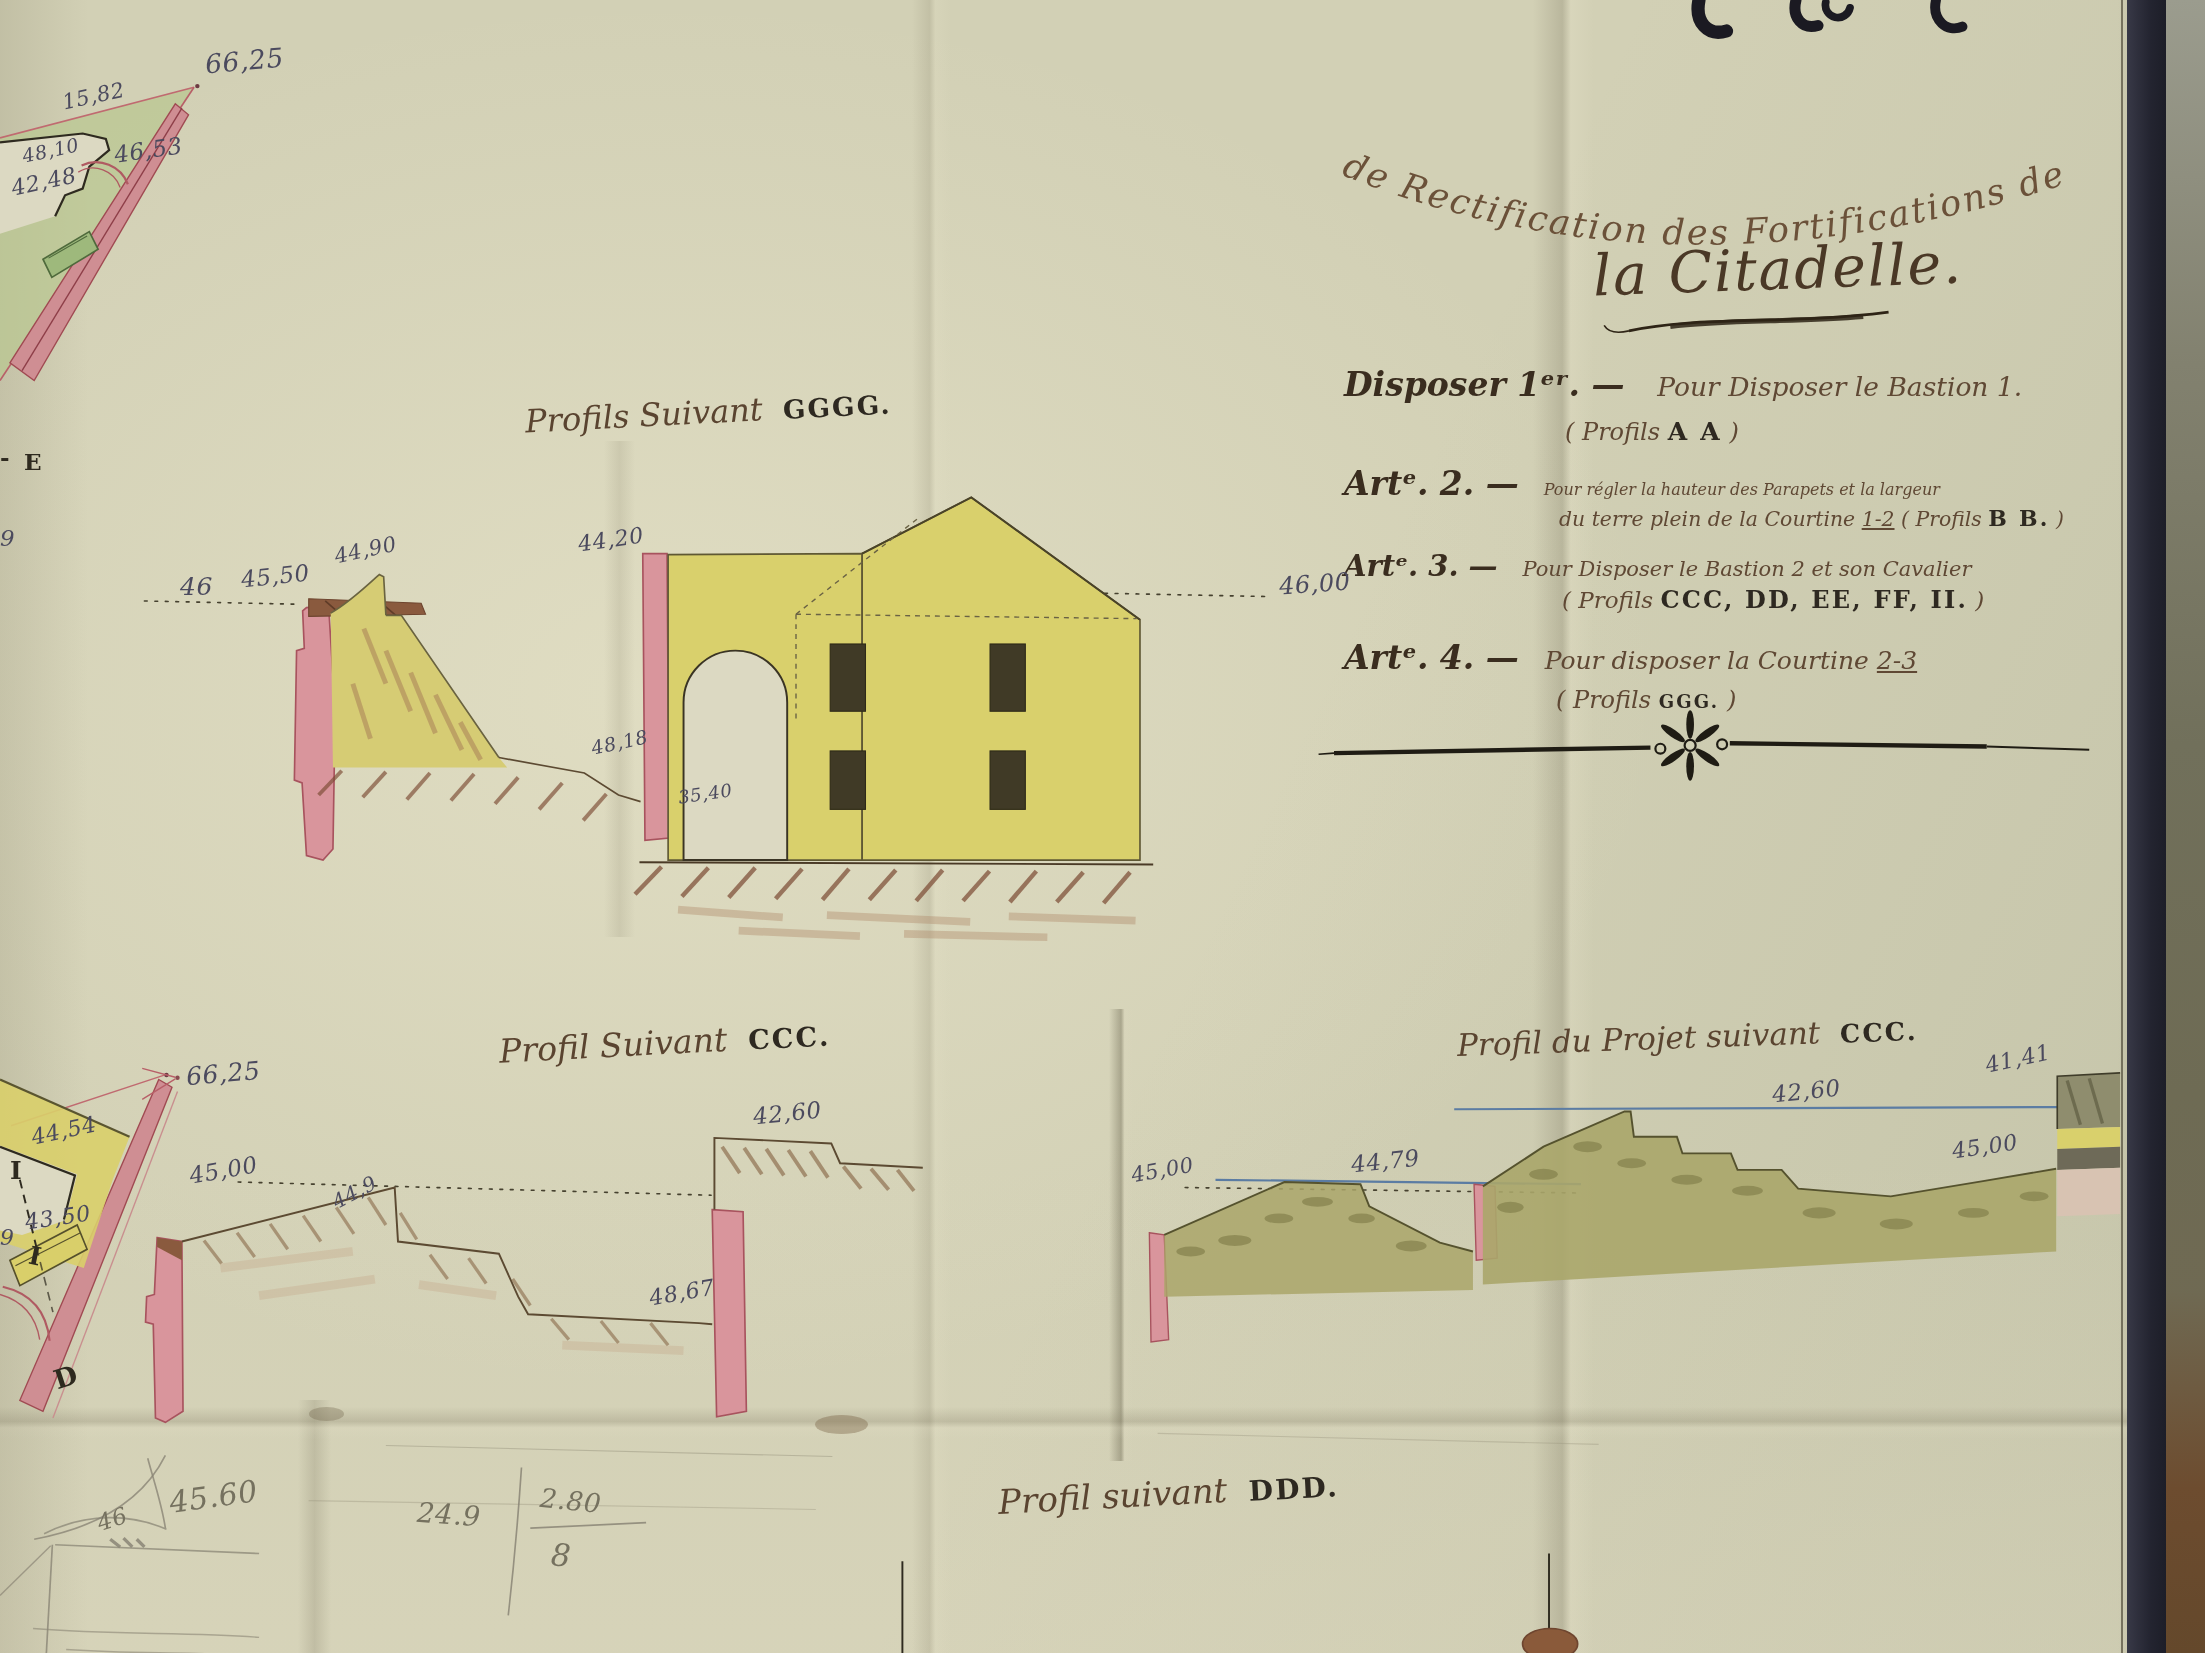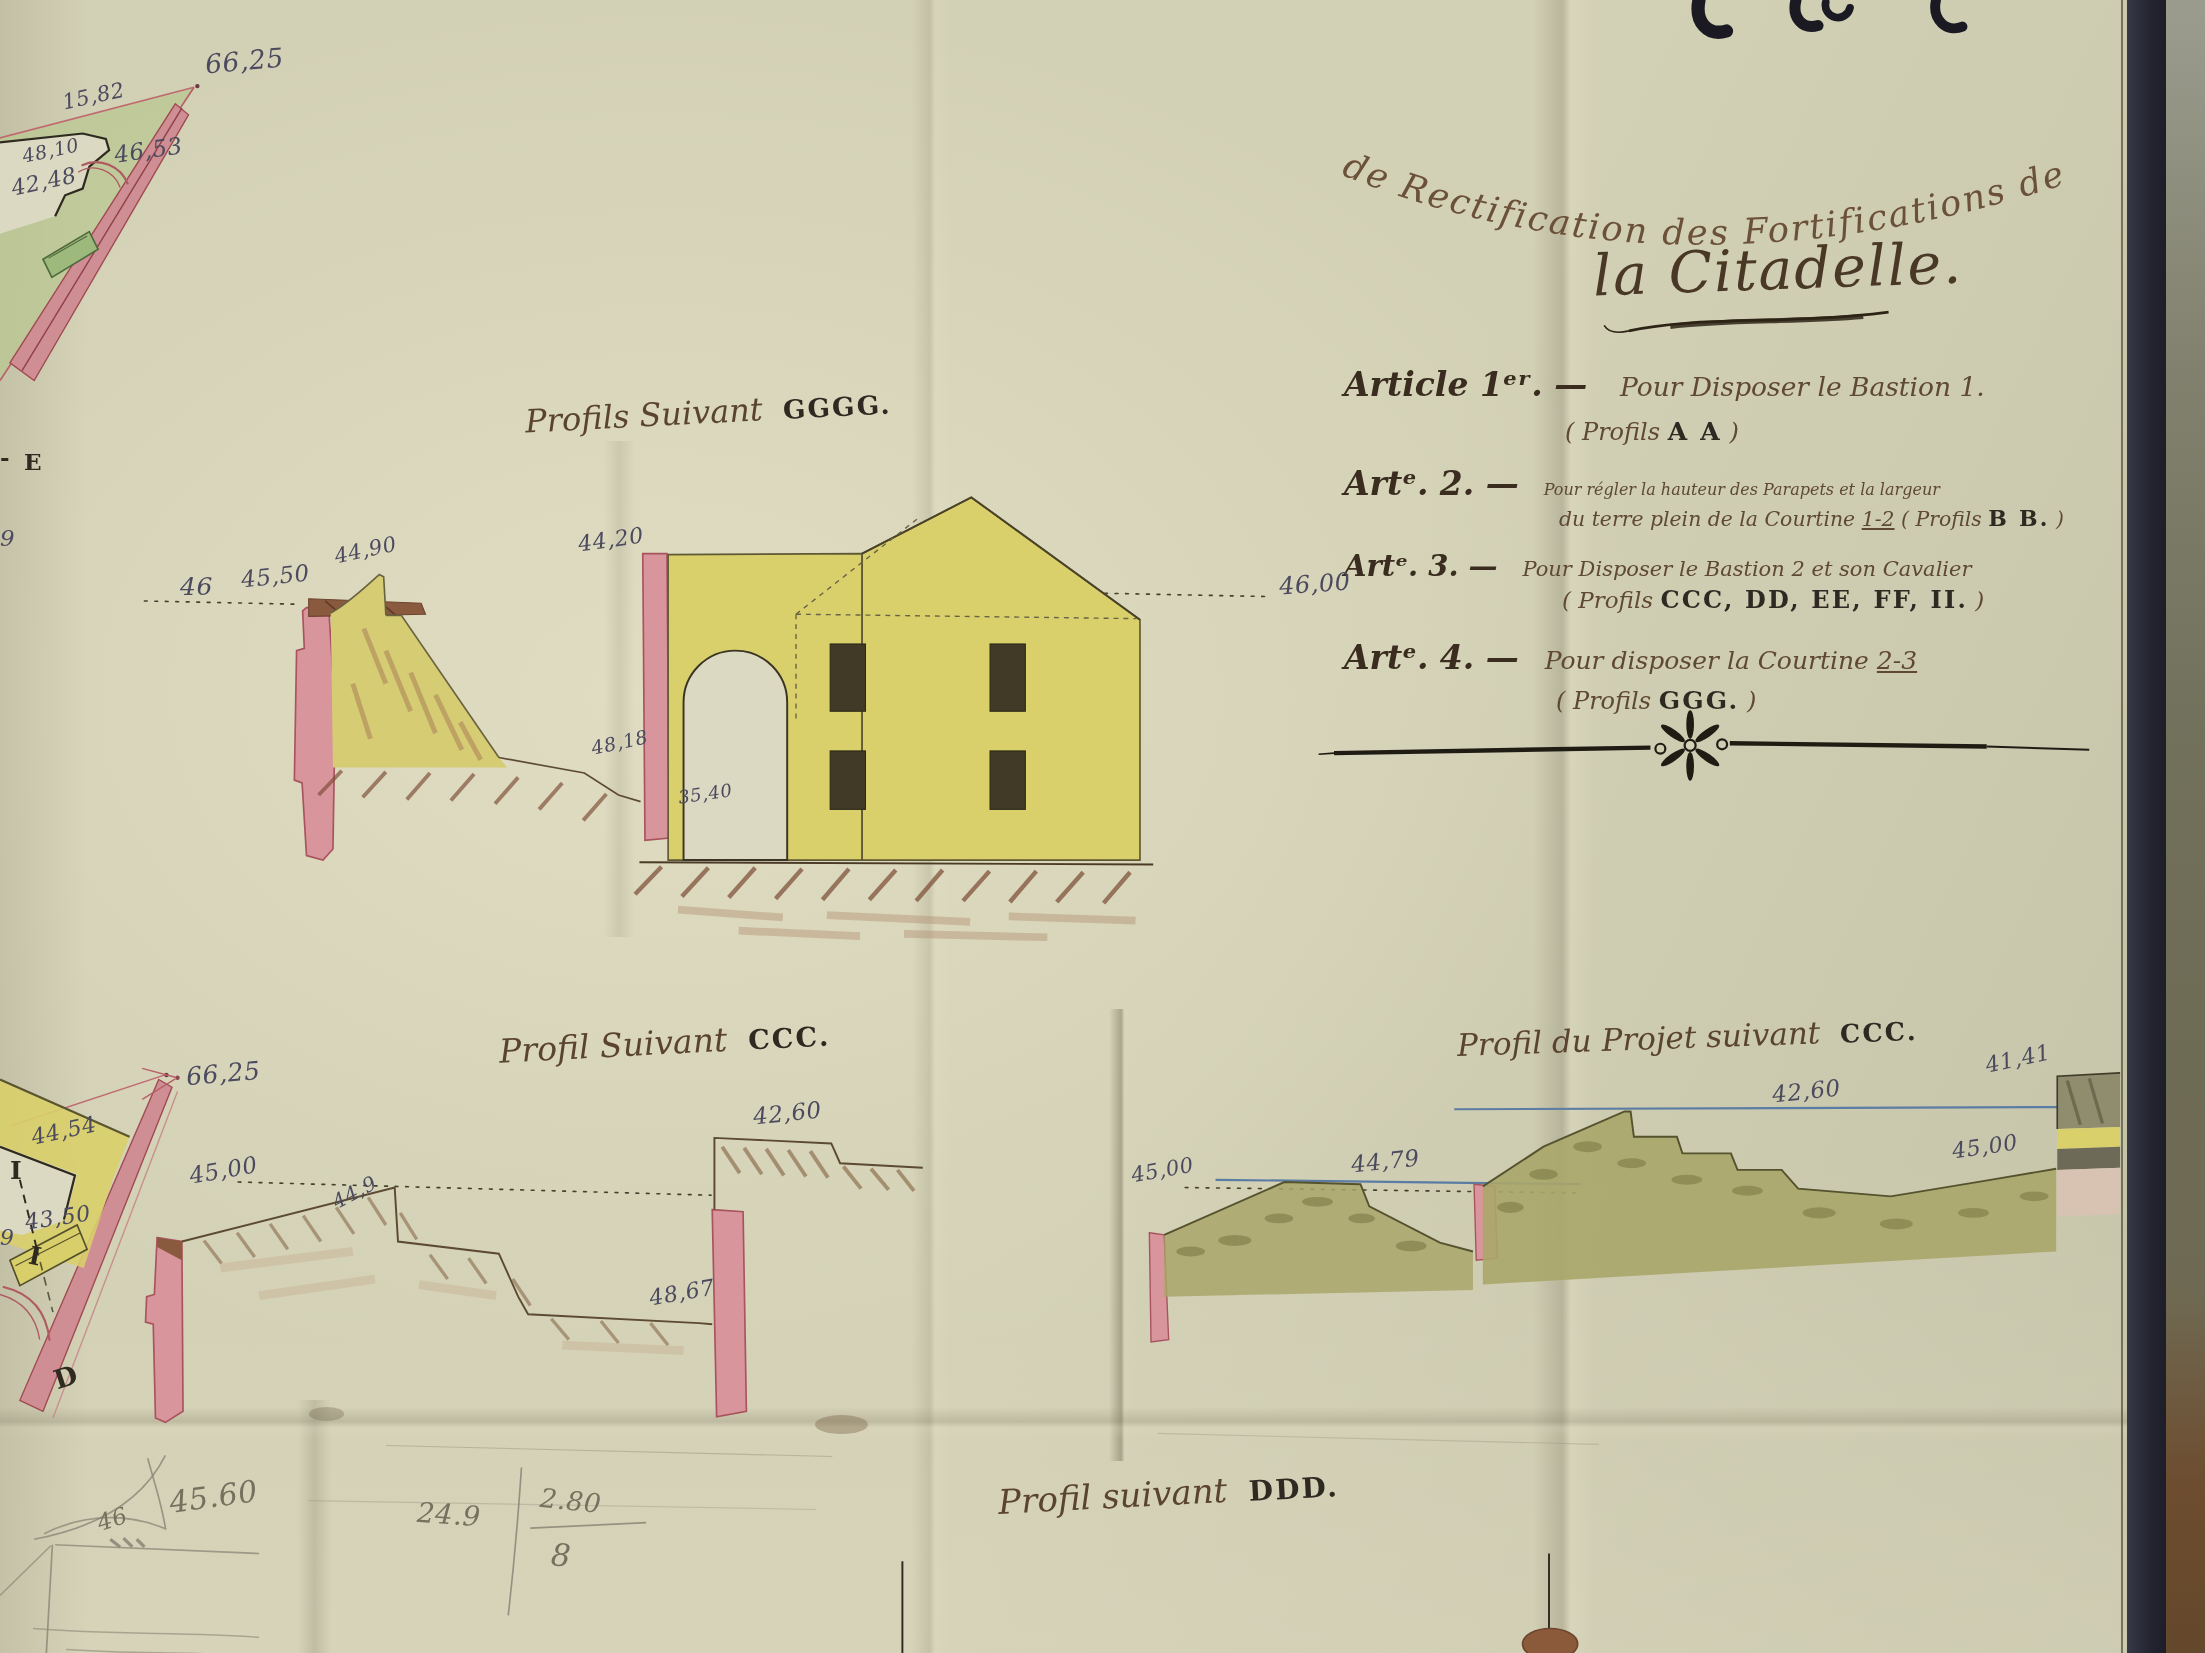--- a/index.html
+++ b/index.html
@@ -308,21 +308,21 @@
       <path id="titlearc" d="M2432 316 Q 3040 564 3758 330"></path>
     </defs>
     <text font-size="64" font-family="DejaVu Serif, serif" font-style="italic" fill="#6b5139" letter-spacing="4">
       <textPath href="#titlearc">de Rectification des Fortifications de</textPath>
     </text>
   </svg>
 
   <div class="bigtitle" style="left:1593px;top:236px;font-size:57px;transform:rotate(-2deg);">la Citadelle.</div>
 
   <div class="artrow" style="left:1344px;top:365px;">
-    <span class="artlabel" style="font-size:33px;">Article 1ᵉʳ. —</span>
+    <span class="artlabel" style="font-size:33px;">Disposer 1ᵉʳ. —</span>
     <span class="arttext" style="font-size:26.5px;margin-left:30px;">Pour Disposer le Bastion 1.</span>
   </div>
   <div class="artrow arttext" style="left:1565px;top:417px;font-size:24px;">
     <span>( Profils </span><span class="caps" style="font-size:25px;">A A</span><span> )</span>
   </div>
 
   <div class="artrow" style="left:1344px;top:464px;">
     <span class="artlabel" style="font-size:33px;">Artᵉ. 2. —</span>
     <span class="arttext" style="font-size:16px;margin-left:22px;">Pour régler la hauteur des Parapets et la largeur</span>
   </div>
@@ -336,21 +336,21 @@
   </div>
   <div class="artrow arttext" style="left:1562px;top:585px;font-size:23px;">
     <span>( Profils </span><span class="caps" style="font-size:24px;">CCC, DD, EE, FF, II.</span><span> )</span>
   </div>
 
   <div class="artrow" style="left:1344px;top:638px;">
     <span class="artlabel" style="font-size:33px;">Artᵉ. 4. —</span>
     <span class="arttext" style="font-size:25px;margin-left:23px;">Pour disposer la Courtine </span><span class="arttext ref" style="font-size:25px;margin-top:20px;">2-3</span>
   </div>
   <div class="artrow arttext" style="left:1556px;top:686px;font-size:24px;">
-    <span>( Profils </span><span class="caps" style="font-size:25px;">GGG.</span><span> )</span>
+    <span>( Profils </span><span class="caps" style="font-size:18px;">GGG.</span><span> )</span>
   </div>
 
   <div class="scriptlabel" style="left:525px;top:393px;font-size:32px;transform:rotate(-3deg);">
     <span>Profils Suivant</span>&nbsp;&nbsp;<span class="caps">GGGG.</span>
   </div>
   <div class="scriptlabel" style="left:499px;top:1023px;font-size:33px;transform:rotate(-3deg);">
     <span>Profil Suivant</span>&nbsp;&nbsp;<span class="caps">CCC.</span>
   </div>
   <div class="scriptlabel" style="left:1457px;top:1019px;font-size:31px;transform:rotate(-2deg);">
     <span>Profil du Projet suivant</span>&nbsp;&nbsp;<span class="caps">CCC.</span>

